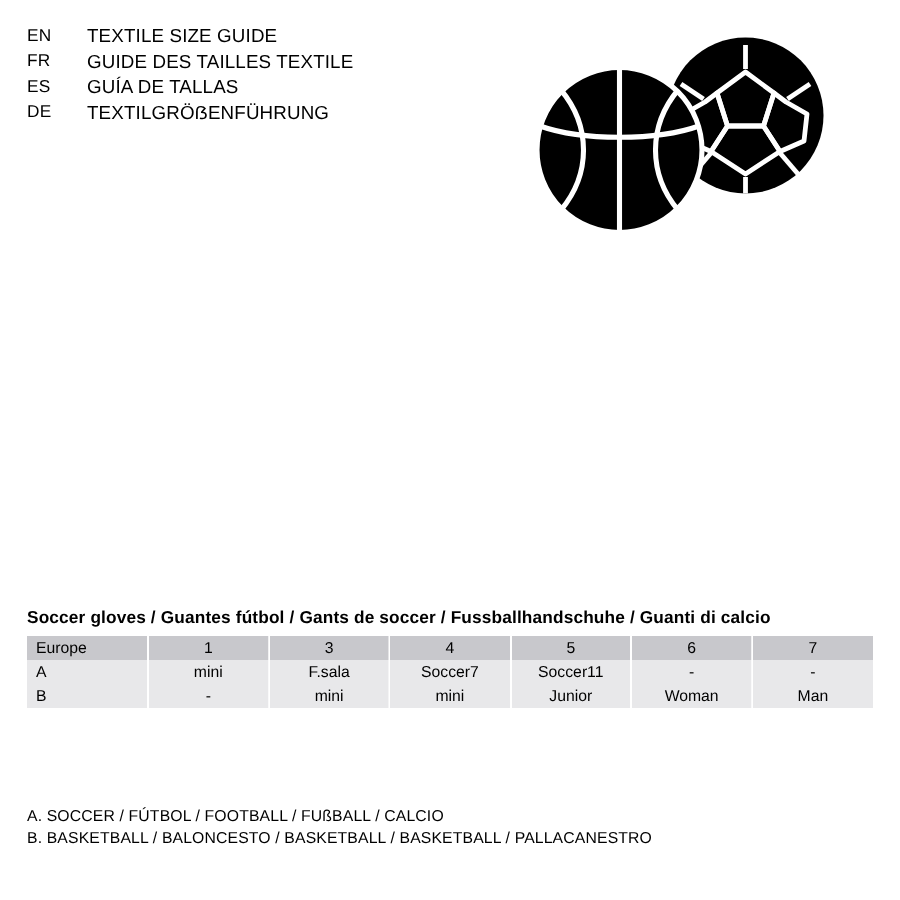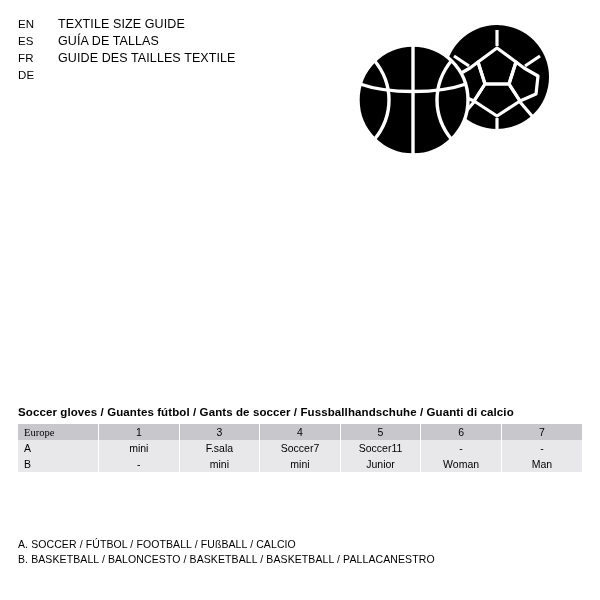--- a/index.html
+++ b/index.html
@@ -82,21 +82,21 @@
     text-align: center;
   }
   tr.header-row td.rowlabel,
   tr.data-row td.rowlabel {
     text-align: left;
     padding-left: 6px;
   }
   tr.data-row td {
     background: #e8e8ea;
   }
-  tr.header-row td.rowlabel { background: #c8c8cc; font-family: Liberation Serif, serif; }
+  tr.header-row td.rowlabel { background: #c8c8cc; }
 
   
   #footnotes {
     position: absolute;
     left: 18px;
     top: 510px;
     width: 560px;
     margin-top: 27px;
   }
   .footnote {
@@ -107,29 +107,30 @@
 </style>
 </head>
 <body>
 
 <div id="lang-block">
   <div class="lang-row">
     <span class="lang-code">EN</span>
     <span class="lang-text">TEXTILE SIZE GUIDE</span>
   </div>
   <div class="lang-row">
+    <span class="lang-code">FR</span>
+    <span class="lang-text">GUIDE DES TAILLES TEXTILE</span>
+  </div>
+  <div class="lang-row">
     <span class="lang-code">ES</span>
     <span class="lang-text">GUÍA DE TALLAS</span>
   </div>
   <div class="lang-row">
-    <span class="lang-code">FR</span>
-    <span class="lang-text">GUIDE DES TAILLES TEXTILE</span>
-  </div>
-  <div class="lang-row">
     <span class="lang-code">DE</span>
+    <span class="lang-text">TEXTILGRÖẞENFÜHRUNG</span>
   </div>
 </div>
 
 <div id="illustration">
   <svg width="215" height="145" viewBox="0 0 215 145" xmlns="http://www.w3.org/2000/svg">
 
     <g>
       <circle cx="147" cy="55" r="52" fill="#000000"></circle>
 
       <g fill="none" stroke="#ffffff" stroke-width="3.2">

